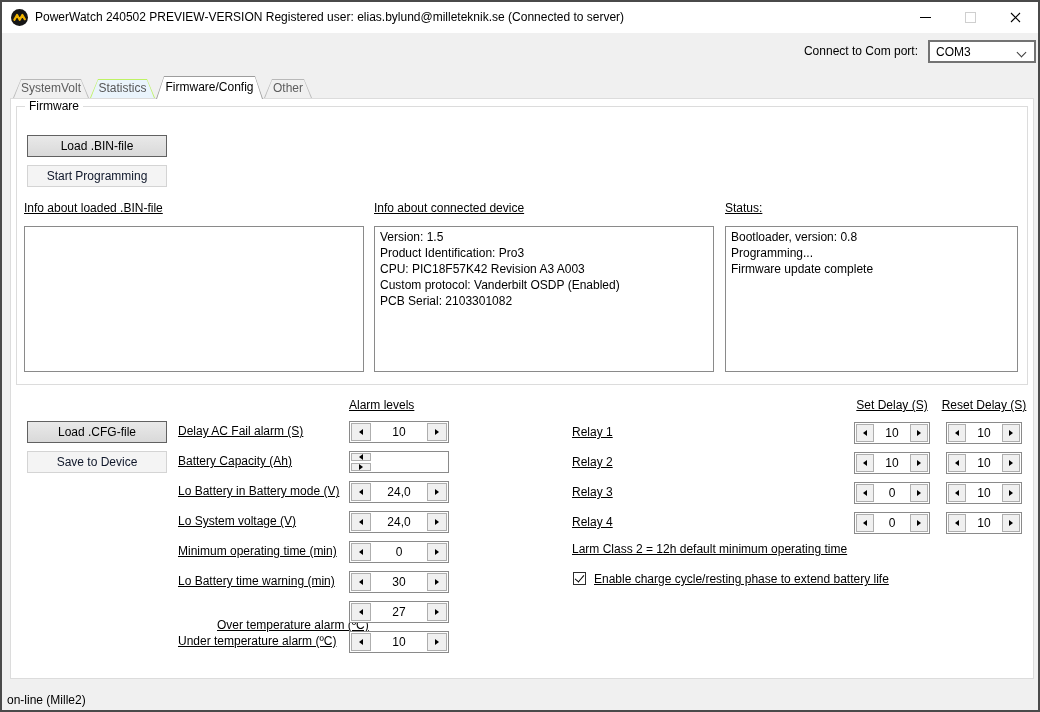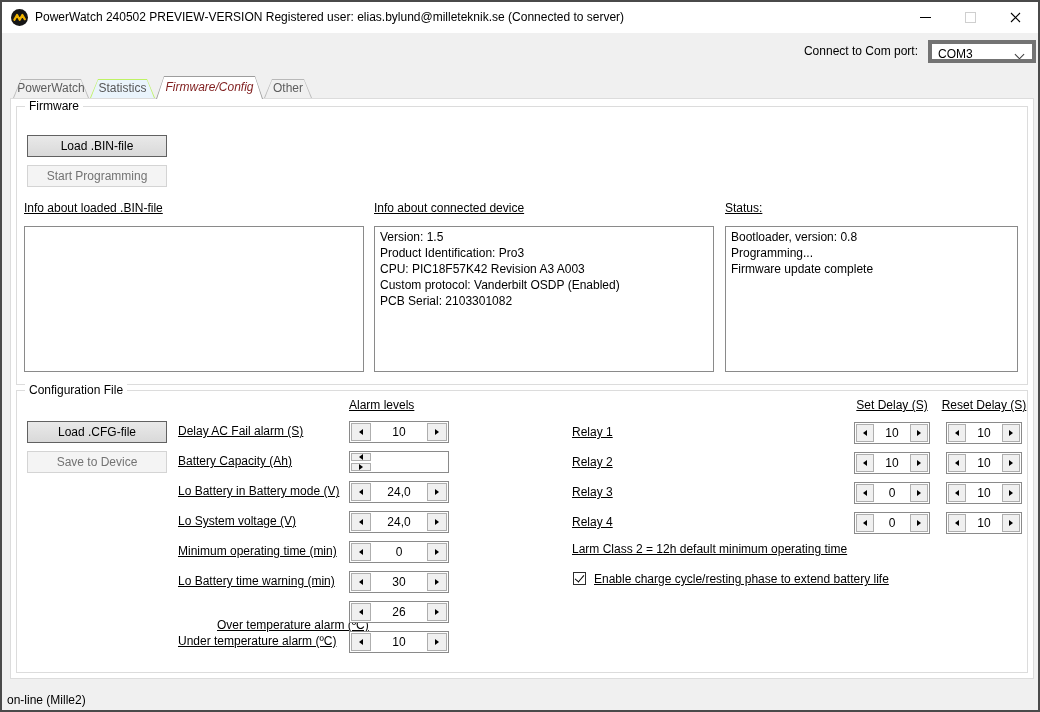--- a/index.html
+++ b/index.html
@@ -14,21 +14,21 @@
   .app-icon { position:absolute; left:9px; top:7px; width:17px; height:17px; }
   .title-text { position:absolute; left:33px; top:0; line-height:31px; white-space:nowrap; }
   .win-controls { position:absolute; right:0; top:0; height:31px; display:flex; }
   .win-btn { width:45px; height:31px; display:flex; align-items:center; justify-content:center; }
   .min-glyph { width:11px; height:0; border-top:1px solid #000; }
   .max-glyph { width:9px; height:9px; border:1px solid #cfcfcf; }
   
   .comport-label { position:absolute; left:700px; top:38px; width:216px; text-align:right; line-height:23px; }
   .combo {
     position:absolute; height:23px; box-sizing:border-box; background:#f0f0f0;
-    border:4px solid #737373; line-height:21px; padding:0 22px 0 6px;
+    border:2px solid #737373; line-height:21px; padding:0 22px 0 6px;
     overflow:hidden; white-space:nowrap;
   }
   .combo.white { background:#fff; }
   .chev {
     position:absolute; right:9px; top:7px; width:6px; height:6px;
     border-right:1px solid #3c3c3c; border-bottom:1px solid #3c3c3c;
     transform:rotate(45deg);
   }
   
   .tab { position:absolute; z-index:3; clip-path:polygon(8px 0, calc(100% - 8px) 0, 100% 100%, 0 100%); }
@@ -36,32 +36,32 @@
     clip-path:polygon(7px 0, calc(100% - 7px) 0, 100% 100%, 0 100%); }
   .tab .lbl { position:relative; z-index:1; display:block; text-align:center; }
   .tab.plain { background:#b9b9b9; height:19px; }
   .tab.plain .fill { background:#f0f0f0; }
   .tab.plain .lbl { line-height:19px; color:#5c5c5c; }
   .tab.hover { background:#bef264; height:19px; }
   .tab.hover .fill { background:#eaf4fc; }
   .tab.hover .lbl { line-height:19px; color:#565656; }
   .tab.active { background:#9d9d9d; height:23px; z-index:4; }
   .tab.active .fill { background:#fff; }
-  .tab.active .lbl { line-height:22px; color:#7f1d1d;font-style:italic; }
+  .tab.active .lbl { line-height:22px; color:#000000; }
   
   .tabpage { position:absolute; left:8px; top:96px; width:1024px; height:581px; box-sizing:border-box;
     background:#fff; border:1px solid #dcdcdc; z-index:1; }
   
   .groupbox { position:absolute; box-sizing:border-box; border:1px solid #dcdcdc; z-index:2; }
   .groupbox > .legend { position:absolute; top:-8px; left:8px; background:#fff; padding:0 4px; line-height:15px; }
   
   .btn { position:absolute; width:140px; height:22px; box-sizing:border-box; z-index:2;
     background:linear-gradient(#e9e9e9,#d9d9d9); border:1px solid #616161;
     text-align:center; line-height:20px; }
-  .btn.disabled { background:#f4f4f4; border-color:#d4d4d4; color:#737373; }
+  .btn.disabled { background:#f4f4f4; border-color:#d4d4d4; color:#0f172a; }
   
   .flabel { position:absolute; line-height:15px; z-index:2; white-space:nowrap;text-decoration:underline; }
   .info-panel { position:absolute; top:224px; height:146px; box-sizing:border-box; z-index:2;
     background:#fff; border:1px solid #8a8a8a; padding:2px 5px; line-height:16px; overflow:hidden; }
   
   .spinner { position:absolute; height:22px; box-sizing:border-box; z-index:2;
     background:#fff; border:1px solid #8a8a8a; display:flex; padding:1px; }
   .spin-btn { width:20px; box-sizing:border-box; background:#f0f0f0; border:1px solid #aeaeae;
     display:flex; align-items:center; justify-content:center; }
   .spin-val { flex:1; text-align:center; line-height:18px; overflow:hidden; }
@@ -105,21 +105,21 @@
   </div>
 
   <div class="comport-label txt">Connect to Com port:</div>
   <div class="combo white" style="left:926px; top:38px; width:108px;">
     <span>COM3</span>
     <span class="chev"></span>
   </div>
 
   <div class="tab plain" style="left:11px; top:77px; width:76px;">
     <span class="fill"></span>
-      <span class="lbl">PowerWatch</span>
+      <span class="lbl">SystemVolt</span>
   </div>
   <div class="tab hover" style="left:88px; top:77px; width:65px;">
     <span class="fill"></span>
       <span class="lbl">Statistics</span>
   </div>
   <div class="tab active" style="left:154px; top:74px; width:107px;">
     <span class="fill"></span>
       <span class="lbl">Firmware/Config</span>
   </div>
   <div class="tab plain" style="left:262px; top:77px; width:48px;">
@@ -146,23 +146,20 @@
     <div>CPU: PIC18F57K42 Revision A3 A003</div>
     <div>Custom protocol: Vanderbilt OSDP (Enabled)</div>
     <div>PCB Serial: 2103301082</div>
   </div>
   <div class="info-panel" style="left:723px; width:293px;">
     <div>Bootloader, version: 0.8</div>
     <div>Programming...</div>
     <div>Firmware update complete</div>
   </div>
 
-  <div class="groupbox" style="left:14px; top:388px; width:1012px; height:283px;">
-    <span class="legend">Configuration File</span>
-  </div>
   <div class="btn" style="left:25px; top:419px;">Load .CFG-file</div>
   <div class="btn disabled" style="left:25px; top:449px;">Save to Device</div>
 
   <div class="flabel" style="left:347px; top:396px; width:100px; text-align:left;">Alarm levels</div>
 
   <div class="flabel" style="left:176px; top:422px;">Delay AC Fail alarm (S)</div>
   <div class="spinner" style="left:347px; top:419px; width:100px;">
     <div class="spin-btn">
         <span class="arr-l"></span>
       </div>
@@ -225,21 +222,21 @@
     <div class="spin-btn">
         <span class="arr-r"></span>
       </div>
   </div>
 
   <div class="flabel" style="left:176px; top:616px;margin-left:39px;">Over temperature alarm (ºC)</div>
   <div class="spinner" style="left:347px; top:599px; width:100px;">
     <div class="spin-btn">
         <span class="arr-l"></span>
       </div>
-    <div class="spin-val">26</div>
+    <div class="spin-val">27</div>
     <div class="spin-btn">
         <span class="arr-r"></span>
       </div>
   </div>
 
   <div class="flabel" style="left:176px; top:632px;">Under temperature alarm (ºC)</div>
   <div class="spinner" style="left:347px; top:629px; width:100px;">
     <div class="spin-btn">
         <span class="arr-l"></span>
       </div>

